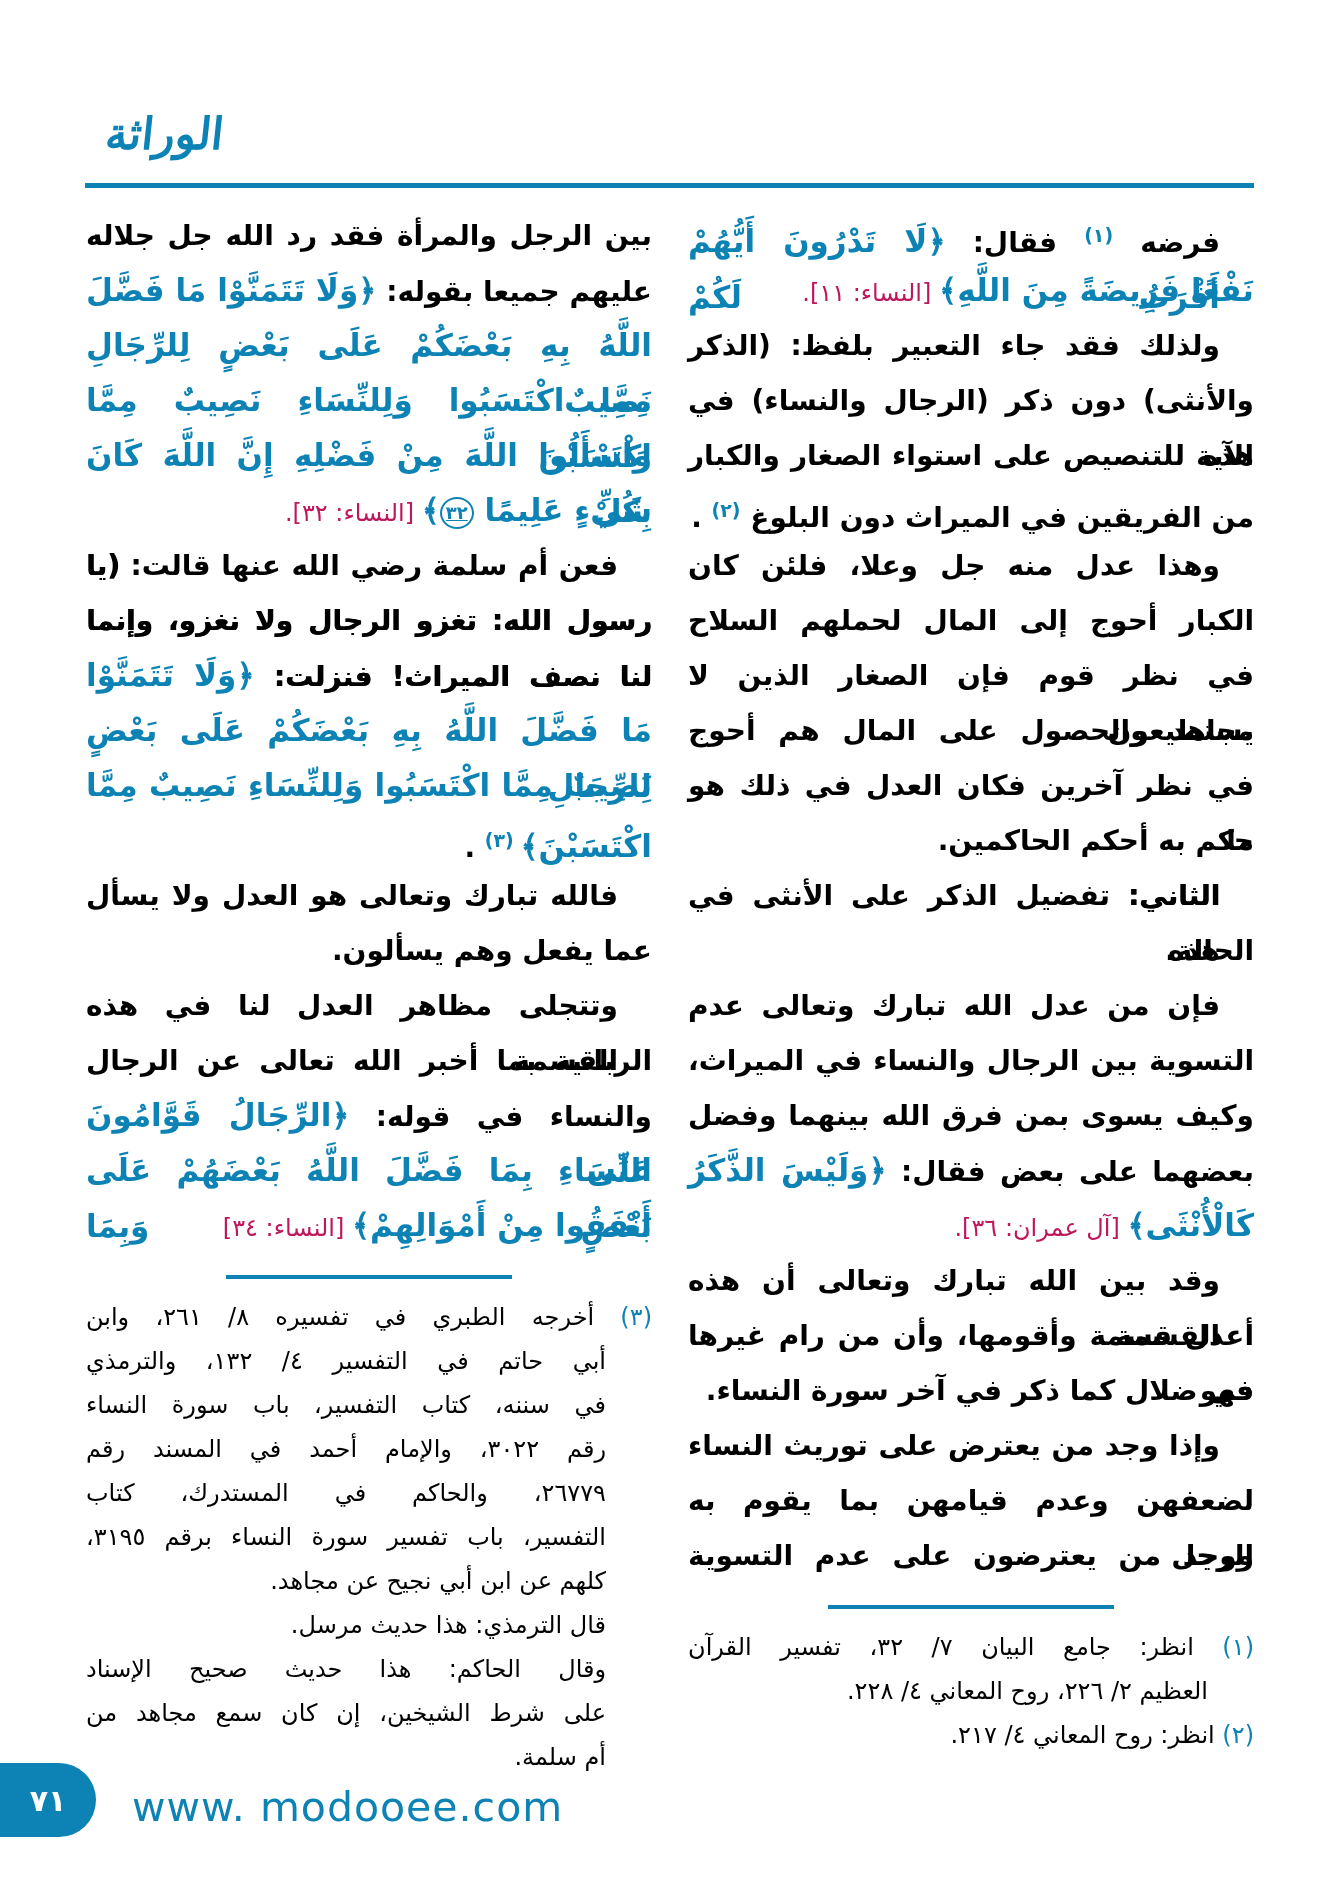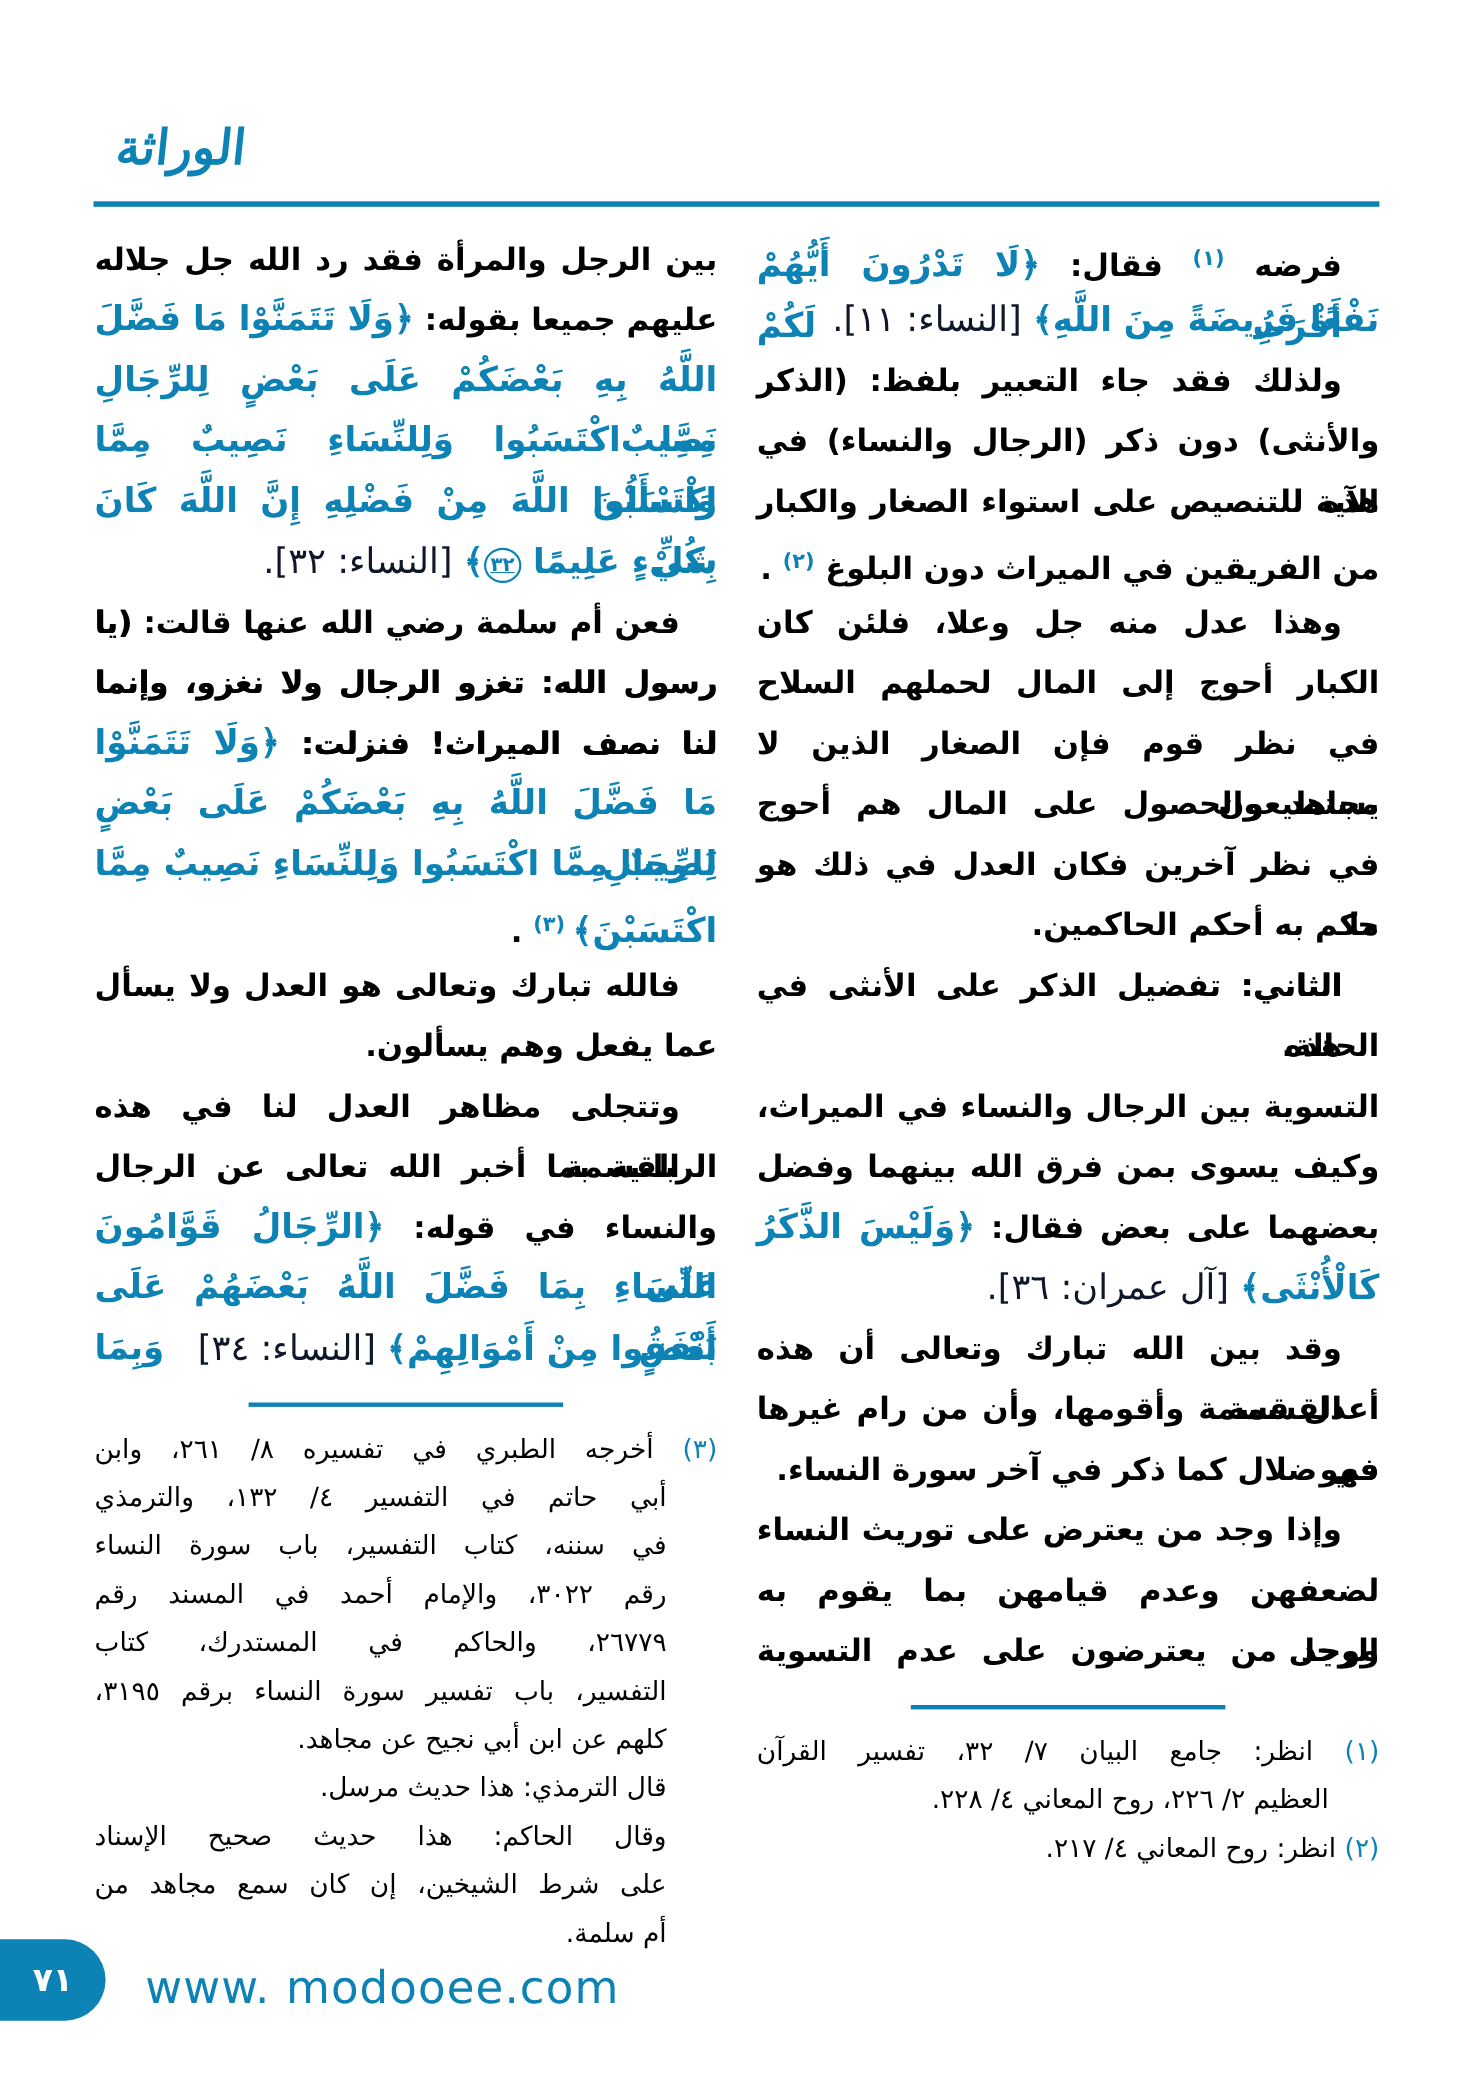--- a/index.html
+++ b/index.html
@@ -20,21 +20,21 @@
   
   .bl{
     font-size:28px; line-height:55px; font-weight:bold;
     text-align:justify; text-align-last:justify; height:55px; overflow:visible; white-space:nowrap0;
   }
   .bl.nj{ text-align-last:right; }
   .bl.ind{ padding-right:34px; }
   .s-b{ color:#000; }
   .s-h{ color:#000; text-shadow:0.6px 0 0 #000; }
   .s-q{ color:var(--teal); font-size:31px; }
-  .s-r{ font-weight:normal; font-size:32px; color:#0f172a; }
+  .s-r{ font-weight:normal; font-size:24px; color:#be185d; }
   .s-n{ color:var(--teal); font-size:19px; vertical-align:10px; }
   .s-m{ color:var(--teal); font-weight:normal; }
   .s-f{ color:#000; }
   .s-v{
     display:inline-block; color:var(--teal); border:2px solid var(--teal);
     border-radius:50%; font-size:18px; line-height:26px; min-width:34px;
     text-align:center; text-align-last:center; vertical-align:2px; padding:1px 4px;text-decoration:underline;
   }
   
   .fn-sep{ width:286px; height:4px; background:var(--teal); margin:22px auto 16px auto; }
@@ -74,20 +74,21 @@
         <div class="bl"><span class="s-b">الآية للتنصيص على استواء الصغار والكبار</span></div>
         <div class="bl nj"><span class="s-b">من الفريقين في الميراث دون البلوغ </span><span class="s-n">(٢)</span><span class="s-b"> .</span></div>
         <div class="bl ind"><span class="s-b">وهذا عدل منه جل وعلا، فلئن كان</span></div>
         <div class="bl"><span class="s-b">الكبار أحوج إلى المال لحملهم السلاح</span></div>
         <div class="bl"><span class="s-b">في نظر قوم فإن الصغار الذين لا يستطيعون</span></div>
         <div class="bl"><span class="s-b">مجاهد والحصول على المال هم أحوج</span></div>
         <div class="bl"><span class="s-b">في نظر آخرين فكان العدل في ذلك هو ما</span></div>
         <div class="bl nj"><span class="s-b">حكم به أحكم الحاكمين.</span></div>
         <div class="bl ind"><span class="s-h">الثاني:</span><span class="s-b"> تفضيل الذكر على الأنثى في هذه</span></div>
         <div class="bl nj"><span class="s-b">الحالة.</span></div>
+        <div class="bl ind"><span class="s-b">فإن من عدل الله تبارك وتعالى عدم</span></div>
         <div class="bl"><span class="s-b">التسوية بين الرجال والنساء في الميراث،</span></div>
         <div class="bl"><span class="s-b">وكيف يسوى بمن فرق الله بينهما وفضل</span></div>
         <div class="bl"><span class="s-b">بعضهما على بعض فقال: </span><span class="s-q">﴿وَلَيْسَ الذَّكَرُ</span></div>
         <div class="bl nj"><span class="s-q">كَالْأُنْثَى﴾</span><span class="s-r"> [آل عمران: ٣٦].</span></div>
         <div class="bl ind"><span class="s-b">وقد بين الله تبارك وتعالى أن هذه القسمة</span></div>
         <div class="bl"><span class="s-b">أعدل قسمة وأقومها، وأن من رام غيرها فهو</span></div>
         <div class="bl nj"><span class="s-b">في ضلال كما ذكر في آخر سورة النساء.</span></div>
         <div class="bl ind"><span class="s-b">وإذا وجد من يعترض على توريث النساء</span></div>
         <div class="bl"><span class="s-b">لضعفهن وعدم قيامهن بما يقوم به الرجل</span></div>
         <div class="bl"><span class="s-b">ووجد من يعترضون على عدم التسوية</span></div>

